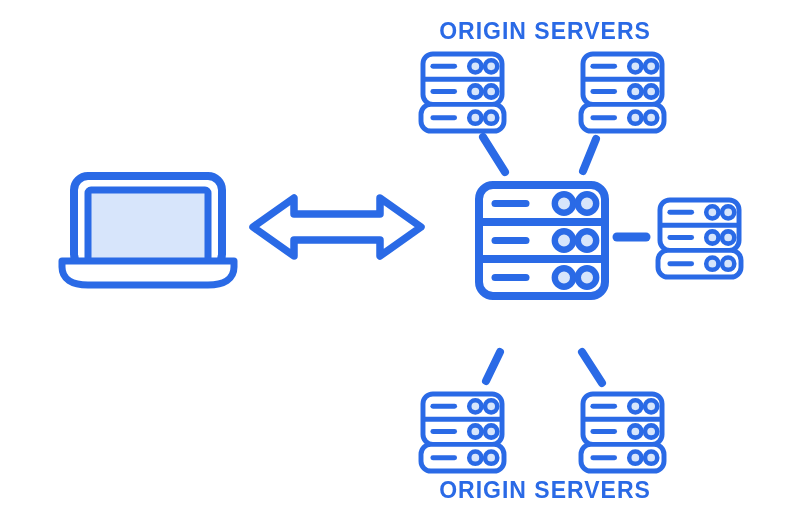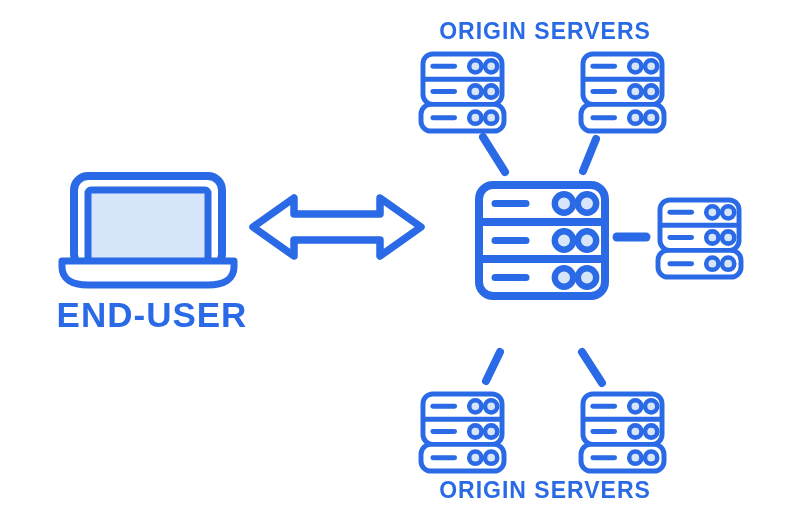--- a/index.html
+++ b/index.html
@@ -89,21 +89,20 @@
   <svg class="abs" style="left:418px;top:51px" width="89" height="83">
     <use href="#sym-server-small" width="89" height="83"></use>
   </svg>
   <svg class="abs" style="left:578px;top:51px" width="89" height="83">
     <use href="#sym-server-small" width="89" height="83"></use>
   </svg>
 
   <svg class="abs" style="left:58px;top:171px" width="180" height="120">
     <use href="#sym-laptop" width="180" height="120"></use>
   </svg>
-  <div class="diagram-label label-lg" style="left:2px;top:296px;width:300px">END-USER</div>
 
   <svg class="abs" style="left:248px;top:193px" width="178" height="68">
     <use href="#sym-double-arrow" width="178" height="68"></use>
   </svg>
 
   <svg class="abs" style="left:474px;top:180px" width="136" height="121">
     <use href="#sym-server-big" width="136" height="121"></use>
   </svg>
 
   <svg class="abs" style="left:655px;top:197px" width="89" height="83">

